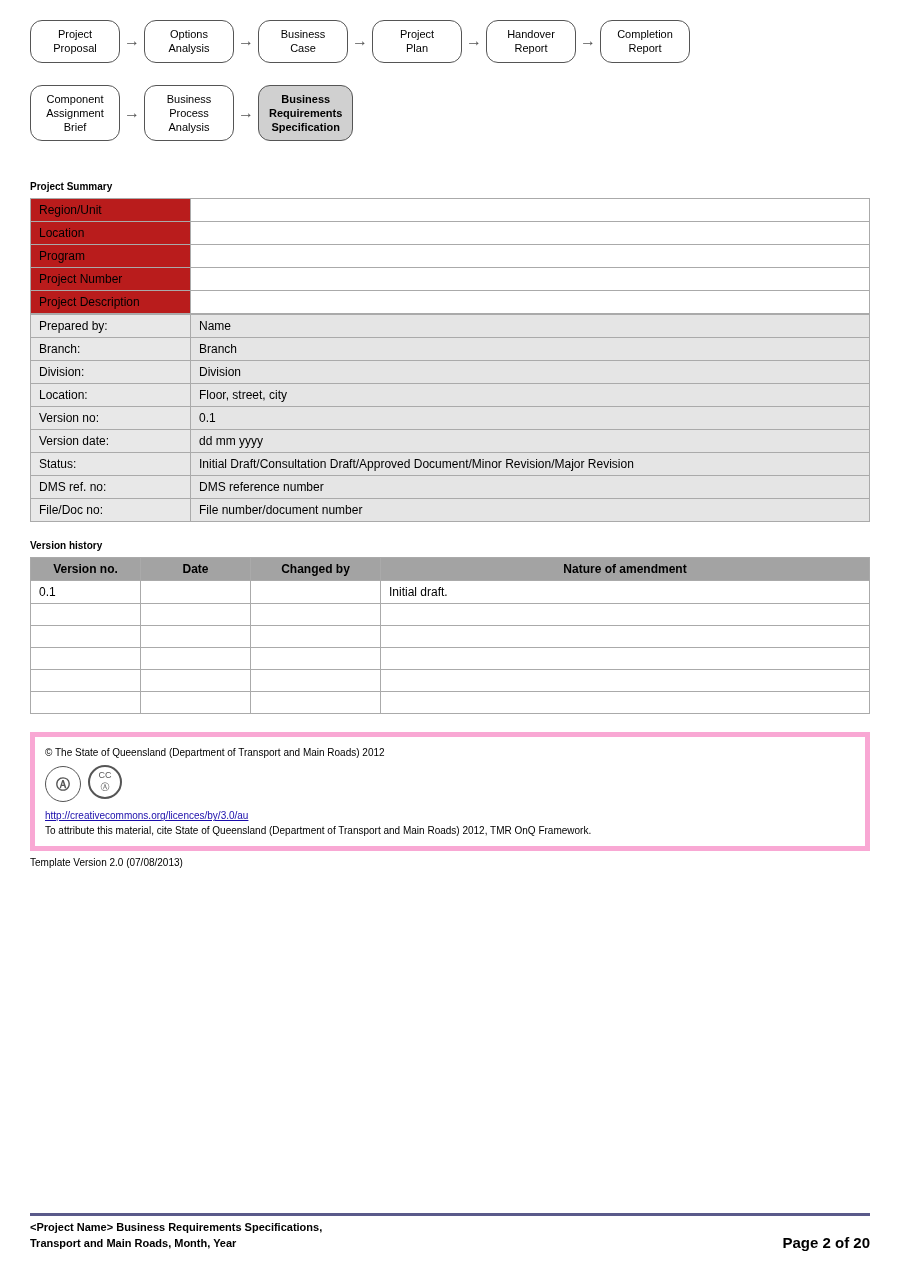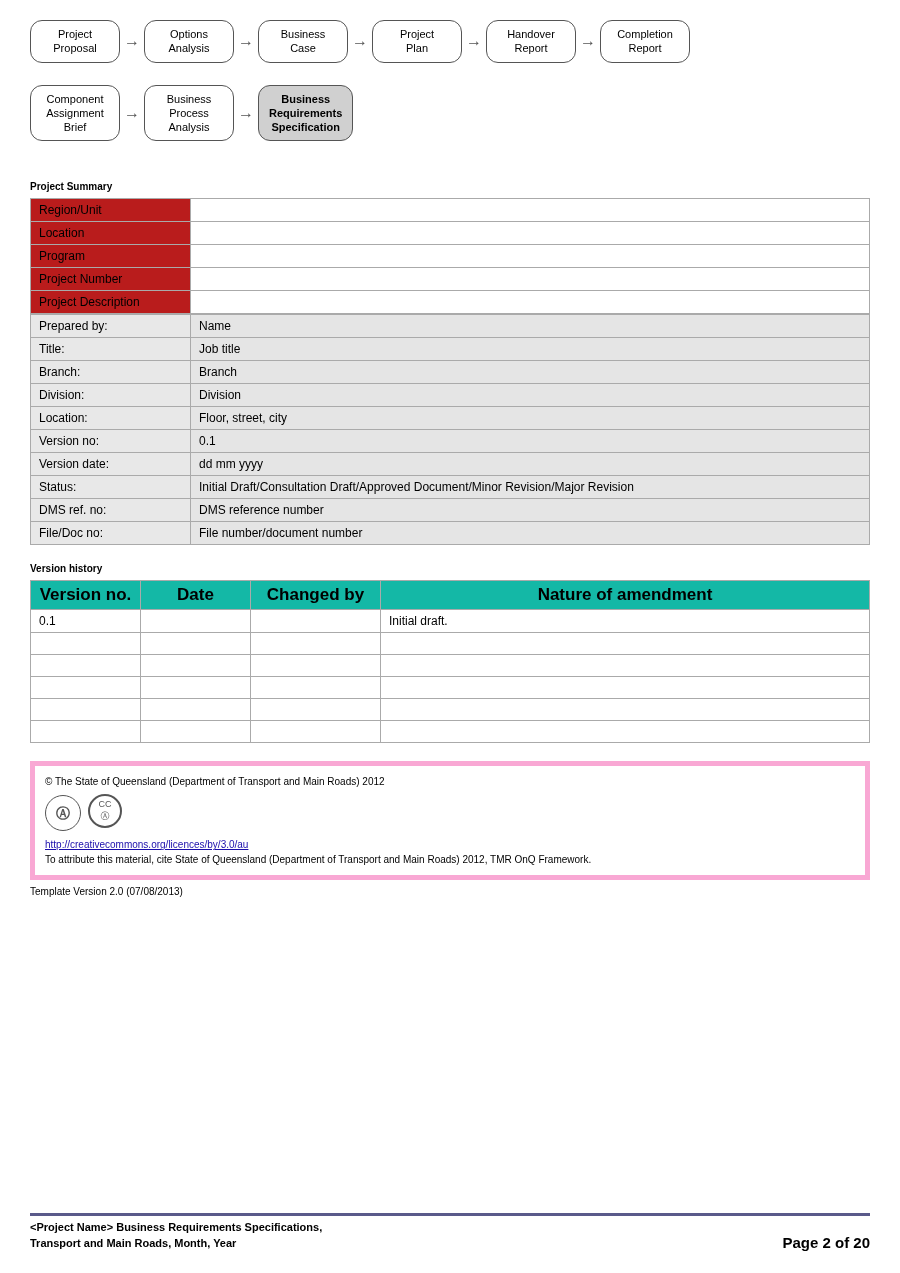--- a/index.html
+++ b/index.html
@@ -83,24 +83,24 @@
     }
     .doc-table td:first-child {
       background: #e8e8e8;
       width: 160px;
       font-weight: normal;
     }
     .doc-table td:last-child {
       background: #e5e5e5;
     }
     .version-table th {
-      background: #14b8a6;
+      background: #a3a3a3;
       font-weight: bold;
       text-align: center;
-      font-size: 17px;
+      font-size: 12px;
     }
     .version-table td {
       background: #fff;
     }
     .version-table td:first-child { width: 110px; }
     .version-table td:nth-child(2) { width: 110px; }
     .version-table td:nth-child(3) { width: 130px; }
     .version-table th:first-child { width: 110px; }
     .version-table th:nth-child(2) { width: 110px; }
     .version-table th:nth-child(3) { width: 130px; }
@@ -225,24 +225,20 @@
     </tbody>
   </table>
 
   <table class="doc-table">
     <tbody>
       <tr>
         <td>Prepared by:</td>
         <td>Name</td>
       </tr>
       <tr>
-        <td>Title:</td>
-        <td>Job title</td>
-      </tr>
-      <tr>
         <td>Branch:</td>
         <td>Branch</td>
       </tr>
       <tr>
         <td>Division:</td>
         <td>Division</td>
       </tr>
       <tr>
         <td>Location:</td>
         <td>Floor, street, city</td>

